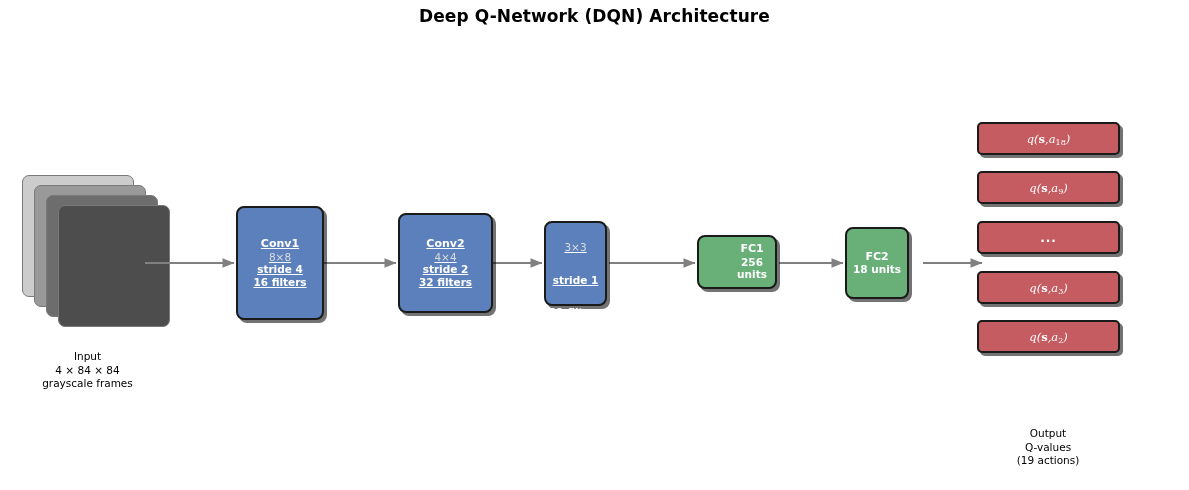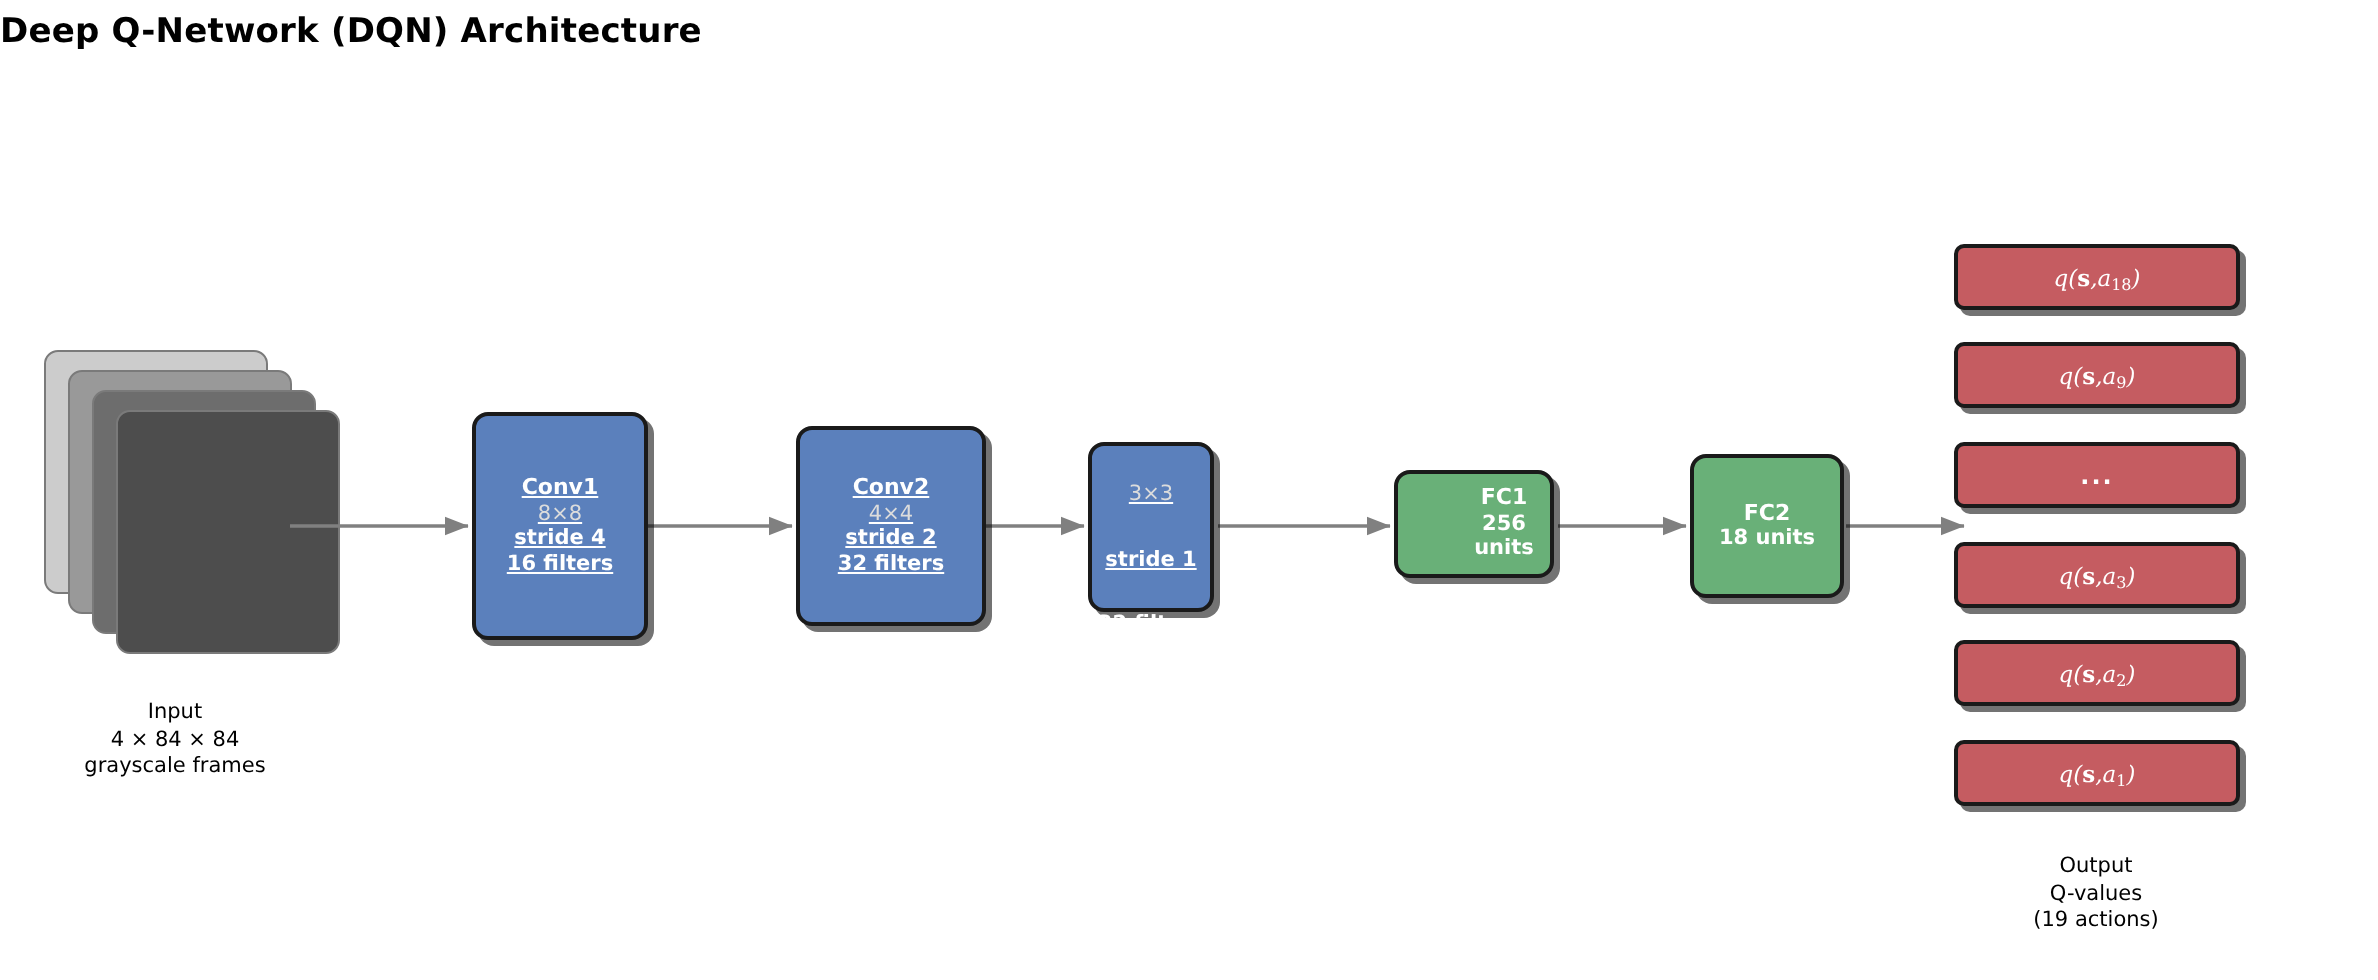--- a/index.html
+++ b/index.html
@@ -23,21 +23,21 @@
     width: 1189px;
     height: 490px;
   }
 
   
   .title {
     position: absolute;
     left: 0;
     top: 6px;
     width: 1189px;
-    text-align: left;
+    text-align: center;
     font-size: 17px;
     font-weight: bold;
     letter-spacing: 0.1px;
     color: #000000;
   }
 
   
   .frame-stack {
     position: absolute;
     left: 22px;
@@ -212,21 +212,21 @@
     <div class="b-kernel">3×3</div>
     <div class="b-line">stride 1</div>
     <div class="b-line">32 filters</div>
   </div>
 
   <div class="block fc" style="left:697px; top:235px; width:80px; height:54px;padding-left:30px;">
     <div class="b-name">FC1</div>
     <div class="b-line">256 units</div>
   </div>
 
-  <div class="block fc" style="left:845px; top:227px; width:77px; height:72px;">
+  <div class="block fc" style="left:845px; top:227px; width:64px; height:72px;">
     <div class="b-name">FC2</div>
     <div class="b-line">18 units</div>
   </div>
 
   <div class="qbox" style="top:122px;">
     <span class="qlabel"><span>q</span>(<span class="bold-s">s</span>,<span>a</span><sub>18</sub>)</span>
   </div>
 
   <div class="qbox" style="top:171px;">
     <span class="qlabel"><span>q</span>(<span class="bold-s">s</span>,<span>a</span><sub>9</sub>)</span>
@@ -237,21 +237,18 @@
   </div>
 
   <div class="qbox" style="top:271px;">
     <span class="qlabel"><span>q</span>(<span class="bold-s">s</span>,<span>a</span><sub>3</sub>)</span>
   </div>
 
   <div class="qbox" style="top:320px;">
     <span class="qlabel"><span>q</span>(<span class="bold-s">s</span>,<span>a</span><sub>2</sub>)</span>
   </div>
 
-  <div class="qbox" style="top:370px;">
-    <span class="qlabel"><span>q</span>(<span class="bold-s">s</span>,<span>a</span><sub>1</sub>)</span>
-  </div>
 
   <div class="caption output-caption">Output
 Q-values
 (19 actions)</div>
 
 </div>
 
 </body></html>

